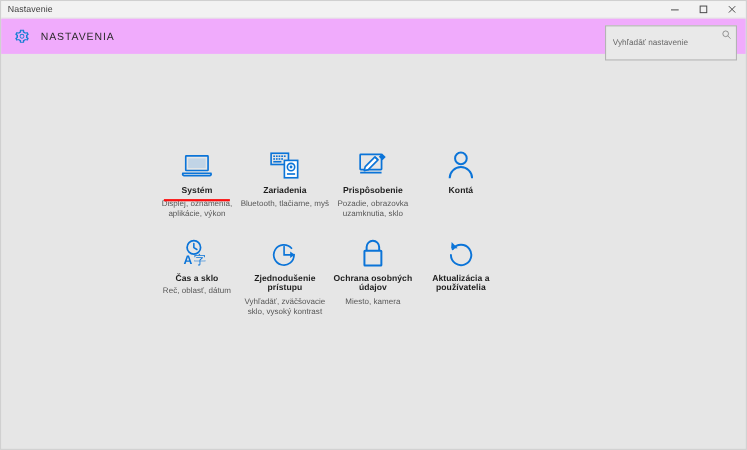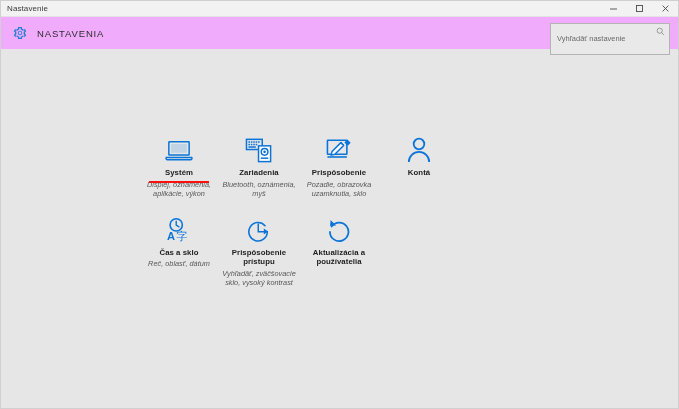--- a/index.html
+++ b/index.html
@@ -154,21 +154,20 @@
     line-height: 9.5px;
     letter-spacing: 0.05px;
   }
   .tile-desc {
     font-size: 7.3px;
     color: #575757;
     margin-top: 2px;
     line-height: 9.2px;
     width: 86px;
     letter-spacing: 0.02px;
-    font-style: italic;
   }
   
   #system-underline {
     position: absolute;
     left: 10px;
     top: 48px;
     width: 60px;
     height: 2px;
     background: #fb0f0f;
   }
@@ -249,21 +248,21 @@
               <rect x="11.4" y="7.3" width="1.7" height="1.6"></rect>
               <rect x="3.6" y="10" width="8" height="1.6"></rect>
             </g>
             <rect x="14.5" y="9.5" width="13" height="17" fill="#fff" stroke="#0b74d8" stroke-width="1.6"></rect>
             <circle cx="21" cy="16" r="3.6" fill="none" stroke="#0b74d8" stroke-width="1.6"></circle>
             <circle cx="21" cy="16" r="1.4" fill="#0b74d8"></circle>
             <rect x="17" y="22" width="8" height="1.6" fill="#0b74d8"></rect>
           </svg>
         </div>
         <div class="tile-title">Zariadenia</div>
-        <div class="tile-desc">Bluetooth, oznámenia, myš</div>
+        <div class="tile-desc">Bluetooth, tlačiarne, myš</div>
       </div>
 
 
       <div class="tile">
         <div class="tile-icon">
           <svg width="28" height="25" viewBox="0 0 30 27">
             <rect x="2.5" y="2.5" width="21" height="15" rx="0.6" fill="none" stroke="#0b74d8" stroke-width="1.7"></rect>
             <path d="M2.5 20.5h21" stroke="#0b74d8" stroke-width="1.7" fill="none"></path>
             <path d="M10 17.5l1.5-1.5" stroke="#0b74d8" stroke-width="1.4"></path>
             <path d="M7.5 14.5l9.5-9.5 3 3-9.5 9.5-4 1z" fill="#fff" stroke="#0b74d8" stroke-width="1.6" stroke-linejoin="round"></path>
@@ -302,24 +301,34 @@
       </div>
 
       <div class="tile">
         <div class="tile-icon">
           <svg width="26" height="24" viewBox="0 0 28 26">
             <path d="M20.5 7.2A10 10 0 1 0 23 13.5" fill="none" stroke="#0b74d8" stroke-width="1.7" stroke-linecap="round"></path>
             <path d="M13.2 5.5v8.3h7.6" fill="none" stroke="#0b74d8" stroke-width="1.6" stroke-linecap="round"></path>
             <path d="M19.2 10.4l4.6 3.2-4.6 3.2z" fill="#0b74d8"></path>
           </svg>
         </div>
-        <div class="tile-title">Prispôsobenie prístupu</div>
+        <div class="tile-title">Zjednodušenie prístupu</div>
         <div class="tile-desc">Vyhľadāť, zväčšovacie sklo, vysoký kontrast</div>
       </div>
 
+      <div class="tile">
+        <div class="tile-icon">
+          <svg width="22" height="26" viewBox="0 0 22 26">
+            <path d="M5.3 11V7.6a5.7 5.7 0 0 1 11.4 0V11" fill="none" stroke="#0b74d8" stroke-width="1.8"></path>
+            <rect x="3.3" y="11" width="15.4" height="13.4" rx="0.5" fill="none" stroke="#0b74d8" stroke-width="1.8"></rect>
+          </svg>
+        </div>
+        <div class="tile-title">Ochrana osobných údajov</div>
+        <div class="tile-desc">Miesto, kamera</div>
+      </div>
 
       <div class="tile">
         <div class="tile-icon">
           <svg width="26" height="25" viewBox="0 0 28 27">
             <path d="M6 9.2A10 10 0 1 1 4.2 15" fill="none" stroke="#0b74d8" stroke-width="1.9" stroke-linecap="round"></path>
             <path d="M10.8 8.2L4.4 8.6 4.9 2.2z" fill="#0b74d8"></path>
           </svg>
         </div>
         <div class="tile-title">Aktualizácia a používatelia</div>
       </div>

